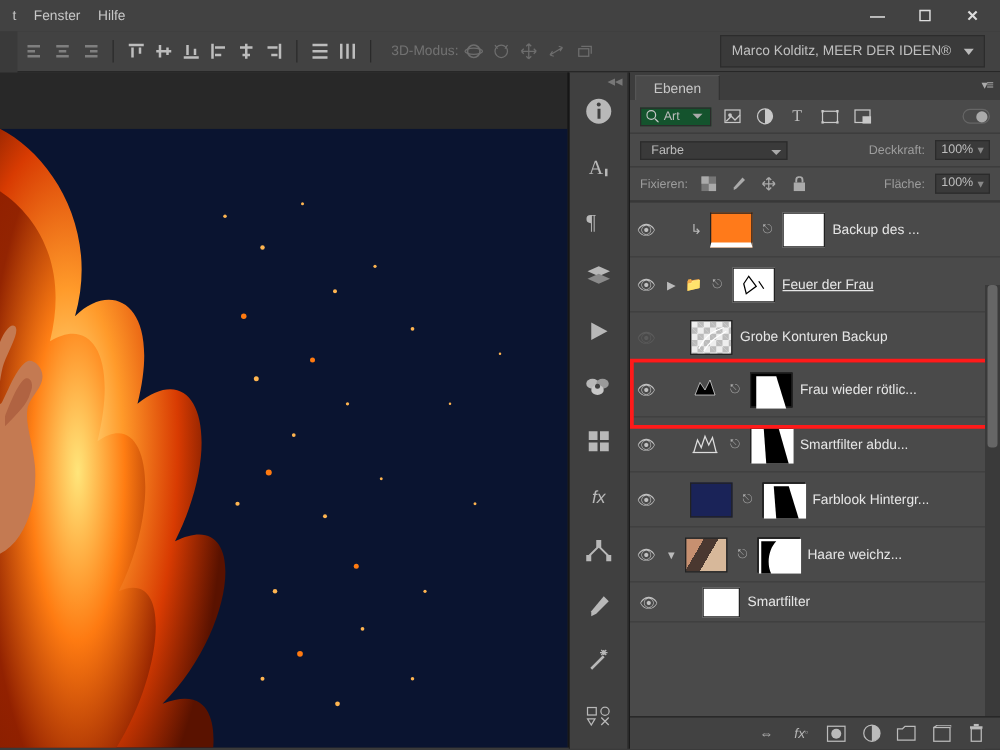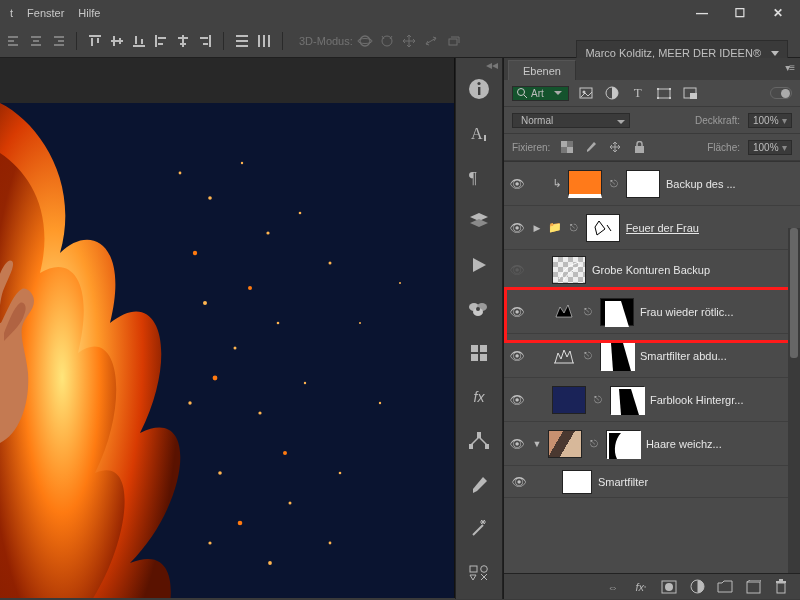--- a/index.html
+++ b/index.html
@@ -42,35 +42,36 @@
   }
   
   #toolbar {
     height: 33px;
     background: #424242;
     border-bottom: 1px solid #1f1f1f;
     display: flex;
     align-items: center;
     padding: 0 4px;
     gap: 2px;
+    margin-left: 14px;
   }
   #toolbar .tbtn {
     width: 20px;height:20px;
     display:inline-flex;align-items:center;justify-content:center;
     fill:#bdbdbd;
   }
   #toolbar .sep {
     width:1px;height:18px;background:#2a2a2a;margin:0 6px;
   }
   #toolbar .greyed { opacity:.5 }
   #mode3d {
     margin-left:8px; color:#a0a0a0;
   }
   #credit {
-    position:absolute;right:12px;top:40px;height:26px;
+    position:absolute;right:12px;top:28px;height:26px;
     display:flex;align-items:center;
     border:1px solid #2c2c2c;background:#3a3a3a;
     padding:0 8px;color:#c0c0c0;
   }
   #credit::after{content:"";border-left:4px solid transparent;border-right:4px solid transparent;border-top:5px solid #bbb;margin-left:10px}
   
   #main {
     position:relative;
     height: 541px;
     display:flex;
@@ -505,21 +506,21 @@
       <span class="ficon">
           <svg width="14" height="12">
             <rect x="1" y="1" width="12" height="10" fill="none" stroke="#c8c8c8"></rect>
             <rect x="7" y="6" width="7" height="6" fill="#c8c8c8"></rect>
           </svg>
         </span>
       <div class="tog"></div>
     </div>
 
     <div class="panel-row">
-      <div class="sel" style="width:118px">Normal</div>
+      <div class="sel" style="width:118px">Farbe</div>
       <span style="flex:1"></span>
       <span class="label-s">Deckkraft:</span>
       <div class="pct"><span>100%</span> <span style="float:right;color:#888">▾</span></div>
     </div>
 
     <div class="panel-row">
       <span class="label-s">Fixieren:</span>
       <div class="lockicons">
         <span class="ficon">
             <svg width="12" height="12">

